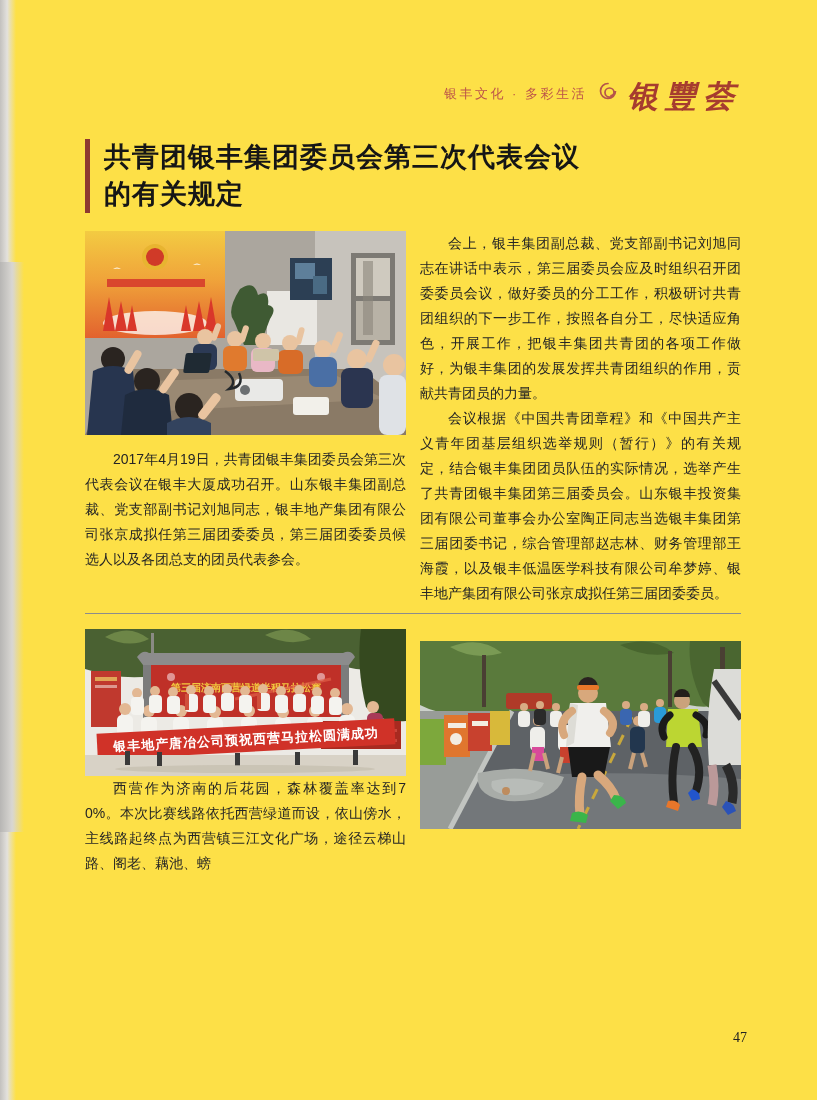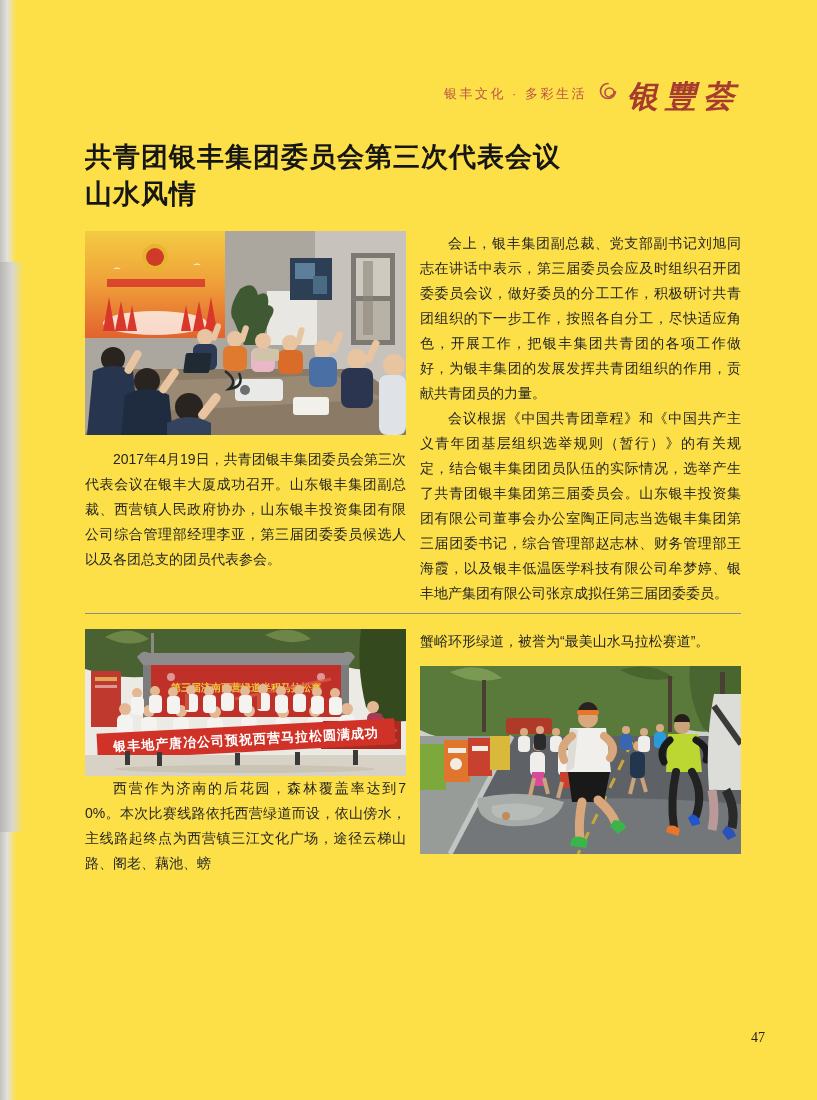--- a/index.html
+++ b/index.html
@@ -18,34 +18,34 @@
     background:linear-gradient(to right,#b7b6b4 0%,#d8d6d2 50%,rgba(255,255,255,0) 100%);
   }
   .content { position:absolute; left:85px; top:0; width:656px; }
   
   .header-row { display:flex; justify-content:flex-end; align-items:flex-end; margin-top:66px; height:46px; }
   .tagline { color:#bc5349; font-size:13px; letter-spacing:2.5px; margin-right:10px; padding-bottom:9px; }
   .logo-swirl { margin-right:8px; padding-bottom:6px; }
   .logo { font-family:"DejaVu Serif", serif; font-style:italic; font-weight:bold;
           color:#a63c2f; font-size:31px; letter-spacing:7px; line-height:1;text-align:right; }
   
-  .title-row { display:flex; margin-top:27px;flex-direction:column; }
+  .title-row { display:flex; margin-top:27px; }
   .title-bar { width:5px; background:#8e3a30; margin-right:14px; }
   .title-text { font-size:27px; font-weight:800; color:#161616; line-height:37px; letter-spacing:1px; }
   
   .cols { display:flex; gap:14px; margin-top:18px; }
   .col { width:321px; }
   .photo { display:block; width:321px; }
   p.body { font-size:14px; line-height:25px; text-align:justify; word-break:break-all;
            text-indent:2em; color:#252525; }
   p.noindent { text-indent:0; }
   .after-photo { margin-top:12px; }
   .sep { border:none; border-top:1px solid #8c8c8c; margin-top:7px; }
   .a2-title .title-text { line-height:34px; }
-  .page-num { position:absolute; right:52px; bottom:54px; font-family:"Liberation Serif", serif;
+  .page-num { position:absolute; right:70px; bottom:54px; font-family:"Liberation Serif", serif;
               font-size:14px; color:#222; }
 </style>
 </head>
 <body>
 
 <div class="page">
   <div class="edge-shadow"></div>
   <div class="edge-shadow-dark"></div>
 
   <div class="content">
@@ -58,21 +58,21 @@
         </svg>
       </span>
       <span class="logo">银豐荟</span>
     </div>
 
     <div>
       <div class="title-row">
         <div class="title-bar"></div>
         <div class="title-text">
           <div>共青团银丰集团委员会第三次代表会议</div>
-          <div>山水风情</div>
+          <div>的有关规定</div>
         </div>
       </div>
 
       <div class="cols">
         <div class="col">
 
           <svg class="photo" width="321" height="204" viewBox="0 0 321 204" preserveAspectRatio="none">
             <defs>
               <linearGradient id="slideG" x1="0" y1="0" x2="0" y2="1">
                 <stop offset="0" stop-color="#f3cb42"></stop>
@@ -147,21 +147,21 @@
               <rect x="120" y="160" width="9" height="30" rx="4" fill="#e9c4a0" transform="rotate(38 124 175)"></rect>
             </g>
 
             <rect x="118" y="122" width="26" height="20" rx="2" fill="#1f2a33" transform="skewX(-8)"></rect>
             <rect x="150" y="148" width="48" height="22" rx="4" fill="#e9e9e7"></rect>
             <circle cx="160" cy="159" r="5" fill="#6b6f72"></circle>
             <rect x="168" y="118" width="26" height="12" rx="2" fill="#cfc4a8"></rect>
             <rect x="208" y="166" width="36" height="18" rx="3" fill="#f2f0ea"></rect>
             <path d="M140 140 q14 10 4 18 q16 -2 10 -16" fill="none" stroke="#23282c" stroke-width="2.5"></path>
           </svg>
-          <p class="body after-photo">2017年4月19日，共青团银丰集团委员会第三次代表会议在银丰大厦成功召开。山东银丰集团副总裁、西营镇人民政府协办，山东银丰投资集团有限公司综合管理部经理李亚，第三届团委委员候选人以及各团总支的团员代表参会。</p>
+          <p class="body after-photo">2017年4月19日，共青团银丰集团委员会第三次代表会议在银丰大厦成功召开。山东银丰集团副总裁、党支部副书记刘旭同志，银丰地产集团有限公司张京成拟任第三届团委委员，第三届团委委员候选人以及各团总支的团员代表参会。</p>
         </div>
 
         <div class="col">
           <p class="body">会上，银丰集团副总裁、党支部副书记刘旭同志在讲话中表示，第三届委员会应及时组织召开团委委员会议，做好委员的分工工作，积极研讨共青团组织的下一步工作，按照各自分工，尽快适应角色，开展工作，把银丰集团共青团的各项工作做好，为银丰集团的发展发挥共青团组织的作用，贡献共青团员的力量。</p>
           <p class="body">会议根据《中国共青团章程》和《中国共产主义青年团基层组织选举规则（暂行）》的有关规定，结合银丰集团团员队伍的实际情况，选举产生了共青团银丰集团第三届委员会。山东银丰投资集团有限公司董事会办公室陶正同志当选银丰集团第三届团委书记，综合管理部赵志林、财务管理部王海霞，以及银丰低温医学科技有限公司牟梦婷、银丰地产集团有限公司张京成拟任第三届团委委员。</p>
         </div>
       </div>
     </div>
 
     <hr class="sep">
@@ -261,21 +261,20 @@
               <rect x="150" y="124" width="5" height="13"></rect>
                 <rect x="210" y="123" width="5" height="13"></rect>
               <rect x="268" y="121" width="5" height="15"></rect>
             </g>
             <ellipse cx="160" cy="140" rx="130" ry="4" fill="#c4bdae" opacity="0.7"></ellipse>
           </svg>
           <p class="body">西营作为济南的后花园，森林覆盖率达到70%。本次比赛线路依托西营绿道而设，依山傍水，主线路起终点为西营镇三江文化广场，途径云梯山路、阁老、藕池、螃</p>
         </div>
 
         <div class="col">
-          <p class="body noindent">蟹峪环形绿道，被誉为“最美山水马拉松赛道”。</p>
 
           <svg class="photo after-photo" width="321" height="188" viewBox="0 0 321 188" preserveAspectRatio="none">
             <rect width="321" height="188" fill="#ccd1cb"></rect>
 
             <path d="M0 0 h321 v54 q-24 16 -52 10 q-26 14 -58 6 q-34 12 -70 2 q-40 12 -80 -2 q-34 8 -61 -6 z" fill="#5a7a3c"></path>
             <path d="M30 6 q30 -12 52 6 q-28 8 -52 -6z" fill="#7a9a54"></path>
             <path d="M200 4 q32 -10 54 8 q-28 6 -54 -8z" fill="#48652e"></path>
             <path d="M270 0 h51 v70 q-24 6 -38 -8 q-16 -32 -13 -62z" fill="#4a6630"></path>
             <rect x="62" y="14" width="4" height="52" fill="#4a3f33"></rect>
             <rect x="248" y="10" width="4" height="56" fill="#4a3f33"></rect>

